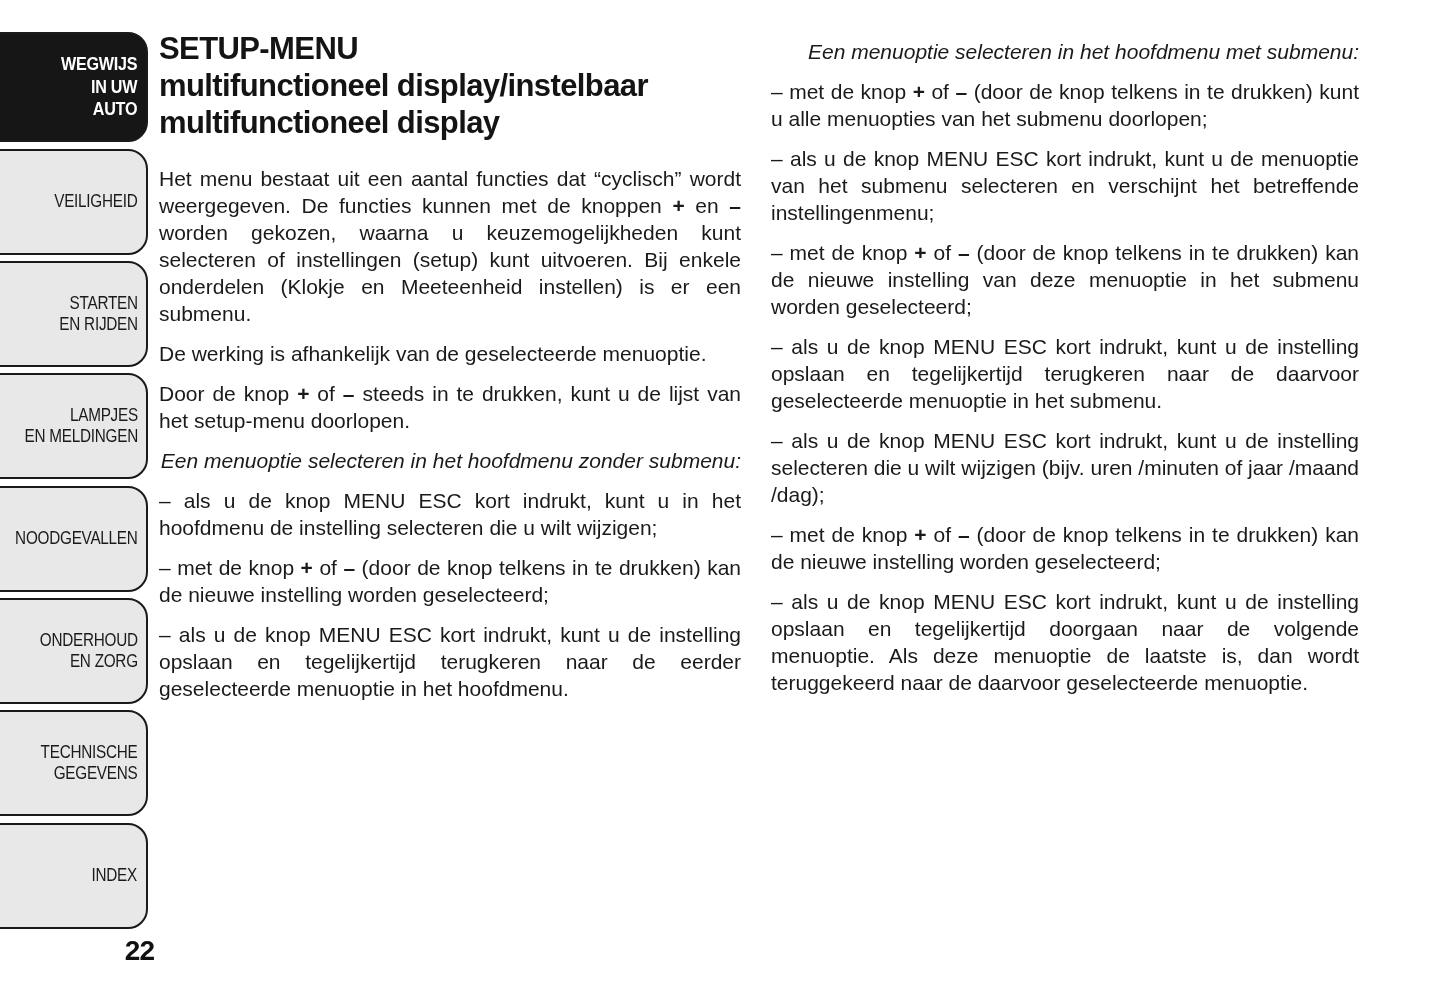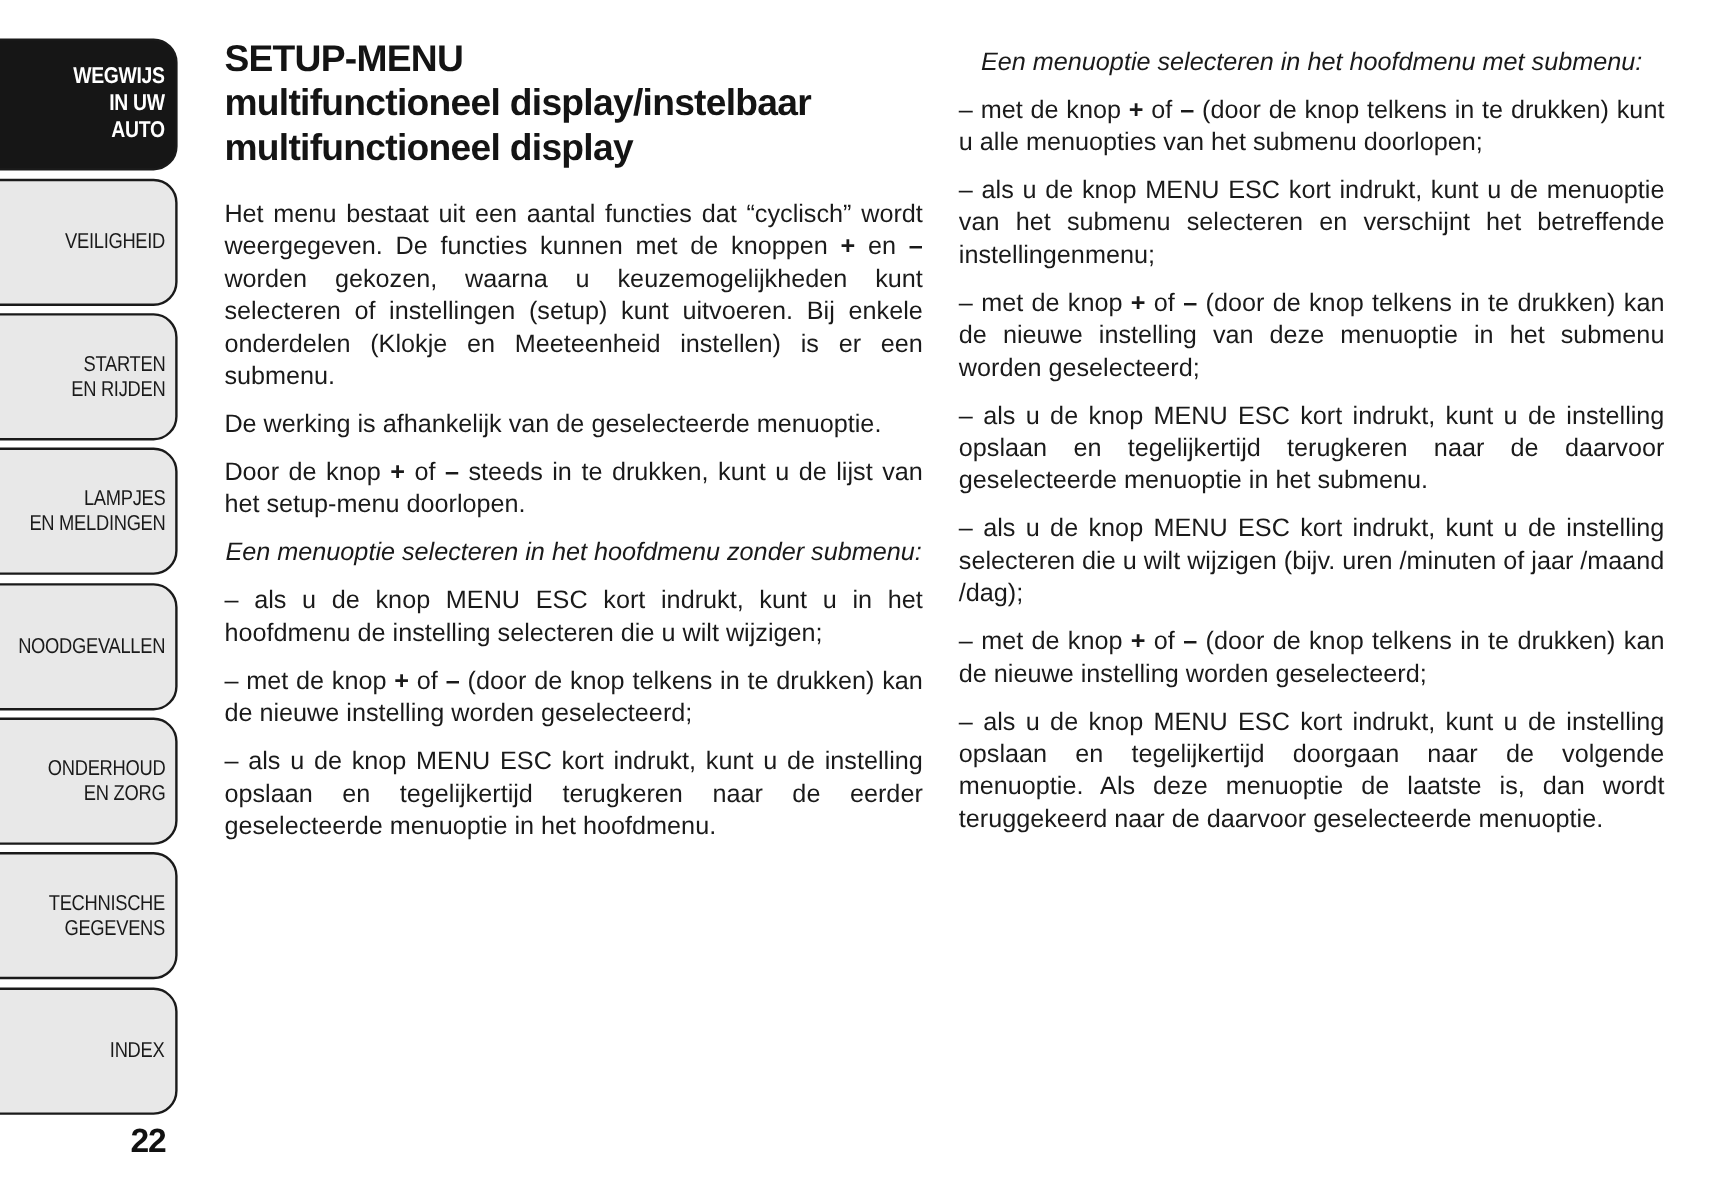--- a/index.html
+++ b/index.html
@@ -54,33 +54,33 @@
   .tab-2 { top: 149px; }
   .tab-3 { top: 261px; }
   .tab-4 { top: 373px; }
   .tab-5 { top: 486px; }
   .tab-6 { top: 598px; }
   .tab-7 { top: 710px; }
   .tab-8 { top: 823px; }
 
   .page-number {
     position: absolute;
-    left: 0; top: 935px;
+    left: 16px; top: 935px;
     width: 138px;
     text-align: right;
     font-size: 28px;
     font-weight: 700;
     letter-spacing: -1px;
     color: #111;
   }
 
   
   .content {
     position: absolute;
-    left: 187px; top: 30px;
+    left: 159px; top: 30px;
     width: 1200px;
     display: flex;
     gap: 30px;
   }
   .col { box-sizing: border-box; }
   .col-1 { width: 582px; }
   .col-2 { width: 588px; padding-top: 8px; }
 
   .article-title {
     margin: 0 0 24px 0;
@@ -95,21 +95,21 @@
   .para {
     margin: 0 0 13px 0;
     font-size: 21px;
     line-height: 27px;
     text-align: justify;
     color: #1a1a1a;
   }
   .para:last-child { margin-bottom: 0; }
   .para.heading {
     font-style: italic;
-    text-align: center;
+    text-align: right;
   }
   .seg-bold { font-weight: 700; }
 </style>
 </head>
 <body>
 
 <div class="page">
 
   <aside class="sidebar">
     <div class="tab tab-1 active">

